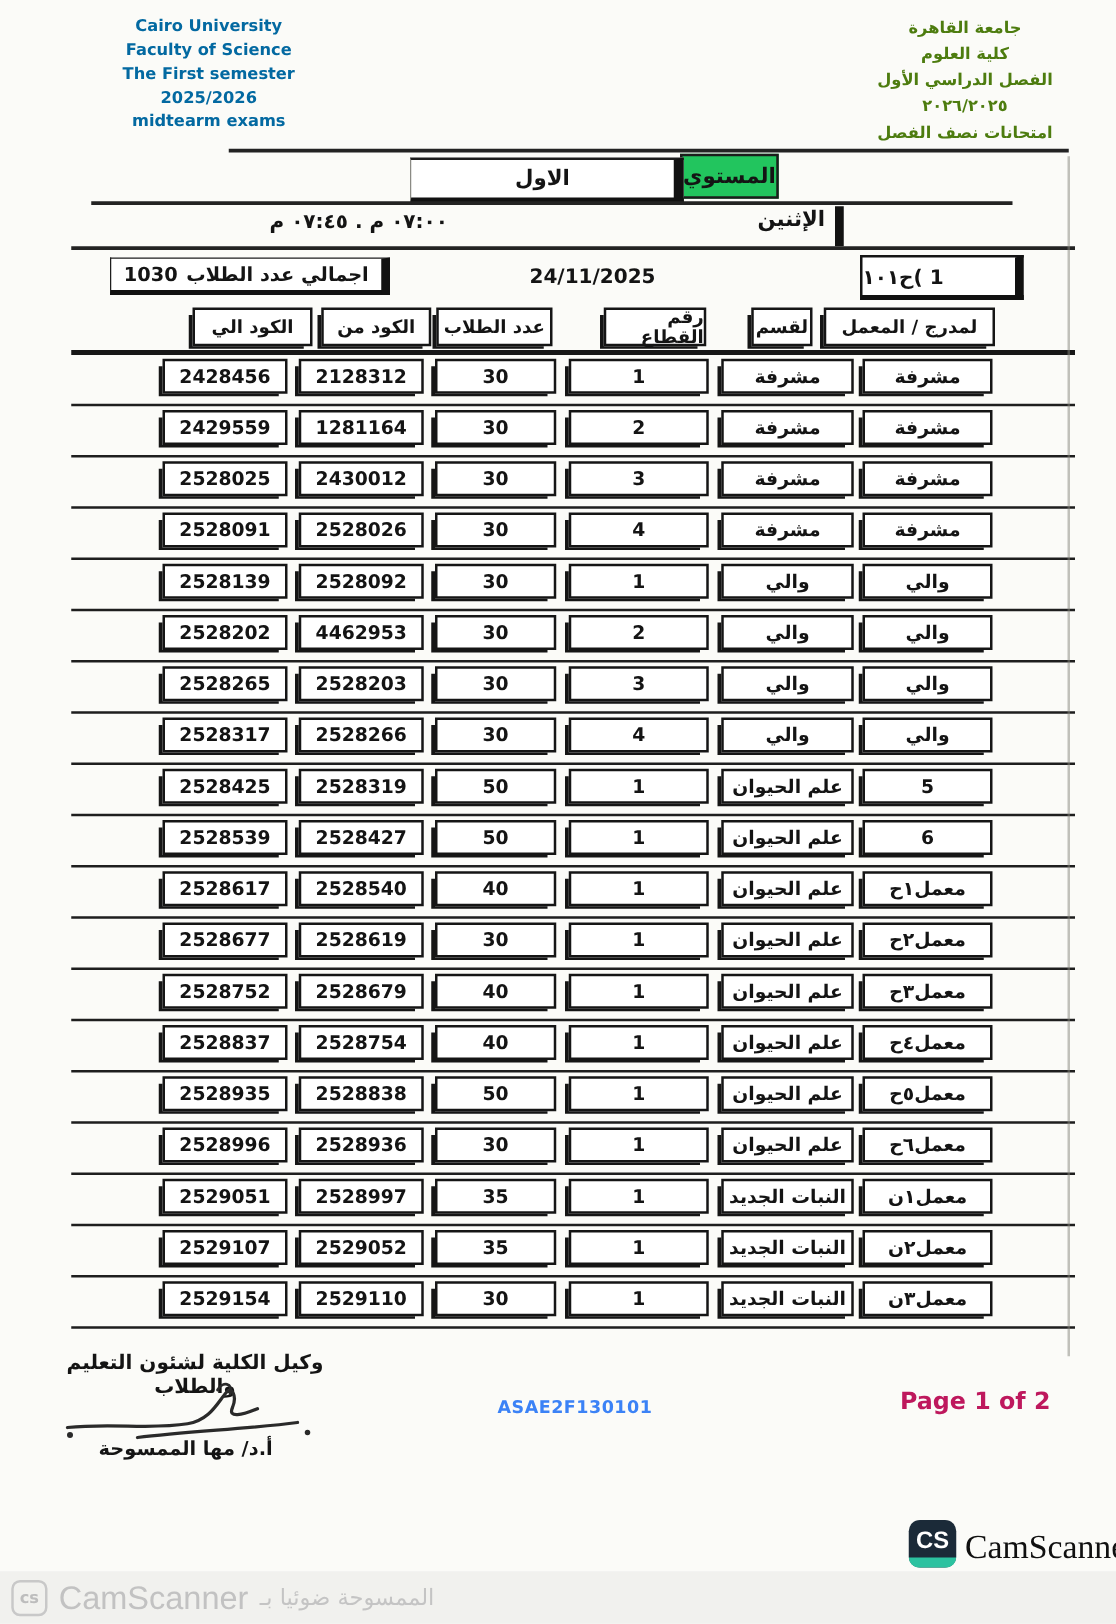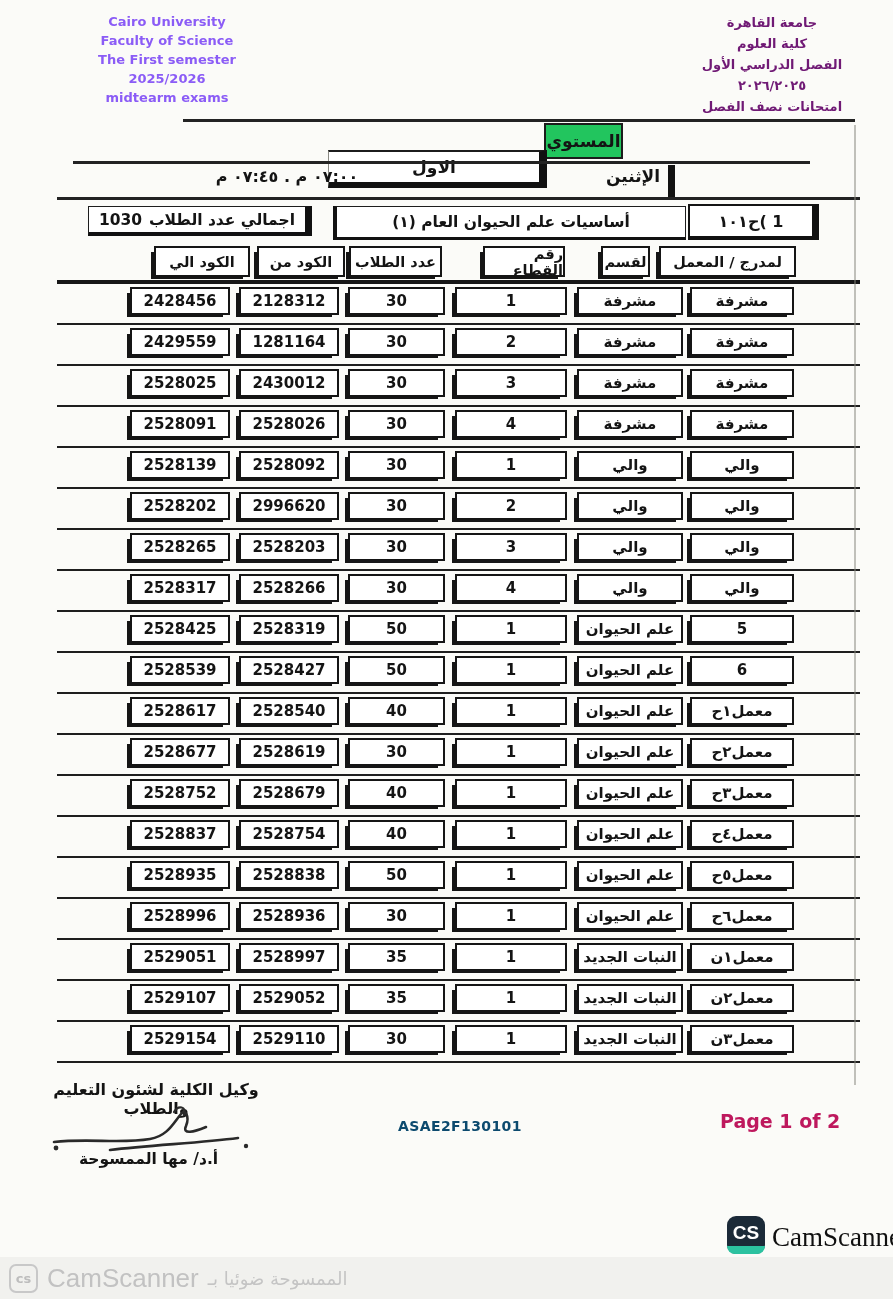--- a/index.html
+++ b/index.html
@@ -4,50 +4,50 @@
 <style>
   html,body{margin:0;padding:0;background:#e9e9e6;}
   .page{
     position:relative; width:893px; height:1299px; margin:0 auto;
     background:#fbfbf8; overflow:hidden;
     font-family:"DejaVu Sans", sans-serif; color:#141414;
   }
   .abs{position:absolute;}
   
   .hdr-en{left:88px; top:12px; width:158px; text-align:center;
-          font-weight:bold; font-size:13px; line-height:19px; color:#8b5cf6;}
+          font-weight:bold; font-size:13px; line-height:19px; color:#0369a1;}
   .hdr-ar{left:688px; top:12px; width:168px; text-align:center; direction:rtl;
-          font-weight:bold; font-size:13px; line-height:21px; color:#701a75;}
+          font-weight:bold; font-size:13px; line-height:21px; color:#4d7c0f;}
   
   .rule{background:#232323; height:3px;}
   .rule-1{left:183px; top:119px; width:672px;}
   .rule-2{left:73px;  top:161px; width:737px;}
   .rule-3{left:57px;  top:197px; width:803px;}
   .rule-4{left:57px;  top:280px; width:803px; height:4px; background:#171717;}
   
   .level-label-box{left:544px; top:123px; width:75px; height:32px;
     border:2px solid #1c1c1c; display:flex; align-items:center; justify-content:center;
     direction:rtl; font-weight:bold; font-size:17px; background:#22c55e;}
   .level-value-box{left:328px; top:126px; width:210px; height:30px;
     border-top:2px solid #1c1c1c; border-left:1px solid #8a8a84;
     border-right:8px solid #111; border-bottom:6px solid #111;
     display:flex; align-items:center; justify-content:center;
-    font-weight:bold; font-size:17px; background:#fff;margin-top:24px;}
+    font-weight:bold; font-size:17px; background:#fff;}
   
   .session-day{left:596px; top:166px; width:74px; text-align:center; direction:rtl;
     font-weight:bold; font-size:17px;}
   .session-bracket{left:668px; top:165px; width:7px; height:32px; background:#121212;}
   .session-date{left:415px; top:167px; width:118px; text-align:center;
     font-weight:bold; font-size:16px;margin-top:44px;}
   .session-time{left:168px; top:167px; width:238px; text-align:center; direction:rtl;
     font-weight:bold; font-size:16px;}
   
   .course-code-box{left:688px; top:204px; width:122px; height:30px;
     border:2px solid #141414; border-right:7px solid #111; border-bottom:4px solid #111;
-    background:#fff; display:flex; align-items:center; justify-content:center;
+    background:#fff; display:flex; align-items:center; justify-content:flex-start;
     font-weight:bold; font-size:16px;}
   .course-title-box{left:333px; top:206px; width:348px; height:30px;
     border:1.5px solid #1d1d1d; border-left:4px solid #121212; border-bottom:3px solid #121212;
     background:#fff; display:flex; align-items:center; justify-content:center;
     direction:rtl; font-weight:bold; font-size:15.5px;}
   .course-total-box{left:88px; top:206px; width:224px; height:30px;
     border:1.5px solid #1d1d1d; border-right:7px solid #111; border-bottom:4px solid #111;
     background:#fff; display:flex; align-items:center; direction:rtl;
     justify-content:space-between; padding:0 10px; box-sizing:border-box;
     font-weight:bold; font-size:15.5px;}
@@ -67,21 +67,21 @@
   .c0{left:690px; width:104px;} .c1{left:577px; width:106px;}
   .c2{left:455px; width:112px;} .c3{left:348px; width:97px;}
   .c4{left:239px; width:100px;} .c5{left:130px; width:100px;}
   .rowline{position:absolute; left:57px; bottom:0; width:803px; height:2px; background:#1e1e1e;}
   
   .dean-title{left:36px; top:1080px; width:240px; text-align:center; direction:rtl;
     font-weight:bold; font-size:16px;}
   .signature{left:50px; top:1102px;}
   .dean-name{left:56px; top:1150px; width:185px; text-align:center; direction:rtl;
     font-weight:bold; font-size:15.5px;}
-  .doc-code{left:398px; top:1118px; font-size:14px; color:#0c4a6e; letter-spacing:.4px;
+  .doc-code{left:398px; top:1118px; font-size:14px; color:#3b82f6; letter-spacing:.4px;
     font-weight:bold;text-align:center;}
   .page-label{left:720px; top:1110px; font-weight:bold; font-size:19px; color:#be185d;}
   
   .cs-logo-icon{left:727px; top:1216px; width:38px; height:38px; border-radius:9px;
     background:#1b2a38; display:flex; align-items:center; justify-content:center;}
   .cs-logo-icon .cs-txt{color:#fff; font-weight:bold; font-size:19px; margin-top:-5px;
     font-family:"Liberation Sans", sans-serif;}
   .cs-logo-teal{position:absolute; left:0; bottom:0; width:100%; height:8px;
     background:#2cc2a0; border-radius:0 0 9px 9px;}
   .cs-brand{left:772px; top:1222px; font-family:"Liberation Serif", serif;
@@ -131,21 +131,20 @@
   <div class="abs session-bracket"></div>
   <div class="abs session-date">24/11/2025</div>
   <div class="abs session-time">٠٧:٠٠ م   .   ٠٧:٤٥ م</div>
 
   <div class="abs rule rule-3"></div>
 
   <div class="abs course-code-box">
     <span dir="rtl">ح١٠١</span>
     <span dir="ltr">( 1</span>
   </div>
-  <div class="abs course-title-box">أساسيات علم الحيوان العام (١)</div>
   <div class="abs course-total-box">
     <span>اجمالي عدد الطلاب</span>
     <span dir="ltr">1030</span>
   </div>
 
   <div class="abs hcell h0">لمدرج / المعمل</div>
   <div class="abs hcell h1">لقسم</div>
   <div class="abs hcell h2">رقم القطاع</div>
   <div class="abs hcell h3">عدد الطلاب</div>
   <div class="abs hcell h4">الكود من</div>
@@ -202,21 +201,21 @@
       <div class="cell c4">2528092</div>
       <div class="cell c5">2528139</div>
       <div class="rowline"></div>
     </div>
 
     <div class="trow">
       <div class="cell c0">والي</div>
       <div class="cell c1">والي</div>
       <div class="cell c2">2</div>
       <div class="cell c3">30</div>
-      <div class="cell c4">2996620</div>
+      <div class="cell c4">4462953</div>
       <div class="cell c5">2528202</div>
       <div class="rowline"></div>
     </div>
 
     <div class="trow">
       <div class="cell c0">والي</div>
       <div class="cell c1">والي</div>
       <div class="cell c2">3</div>
       <div class="cell c3">30</div>
       <div class="cell c4">2528203</div>

